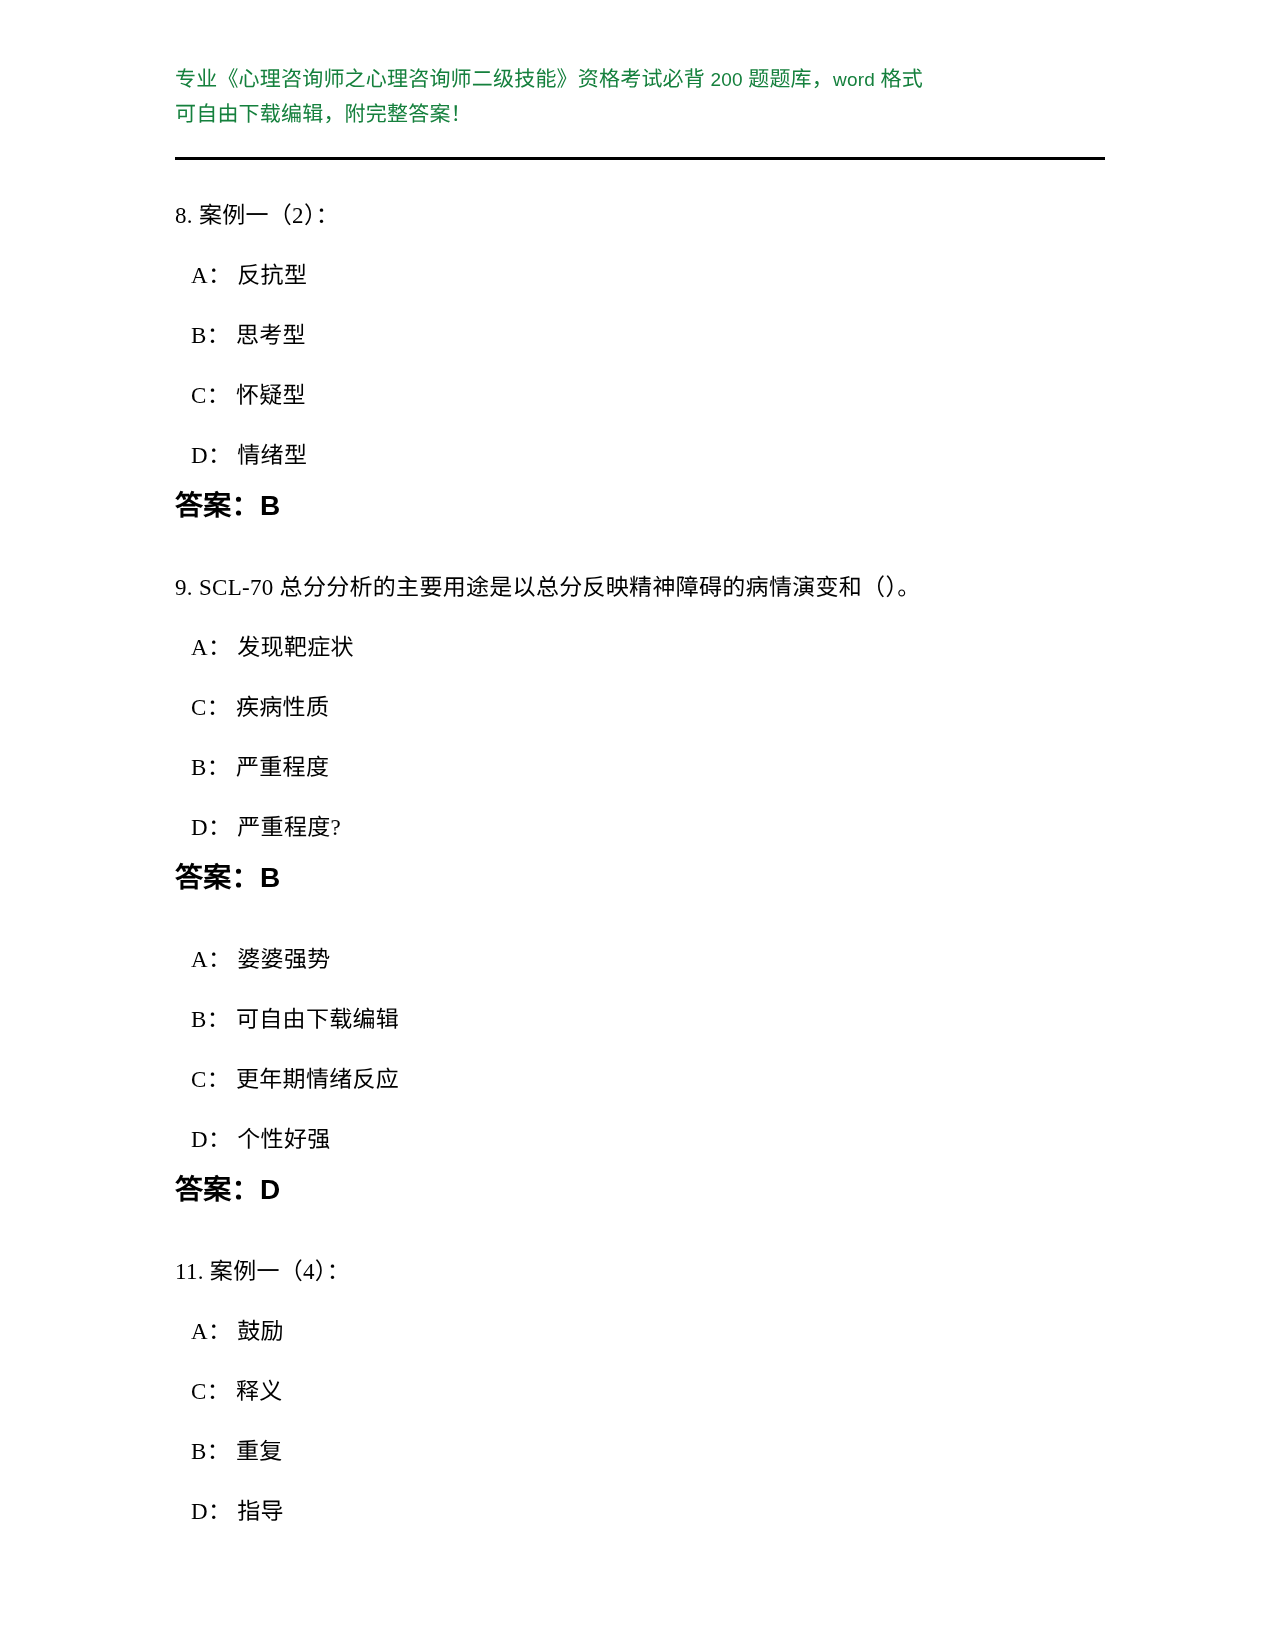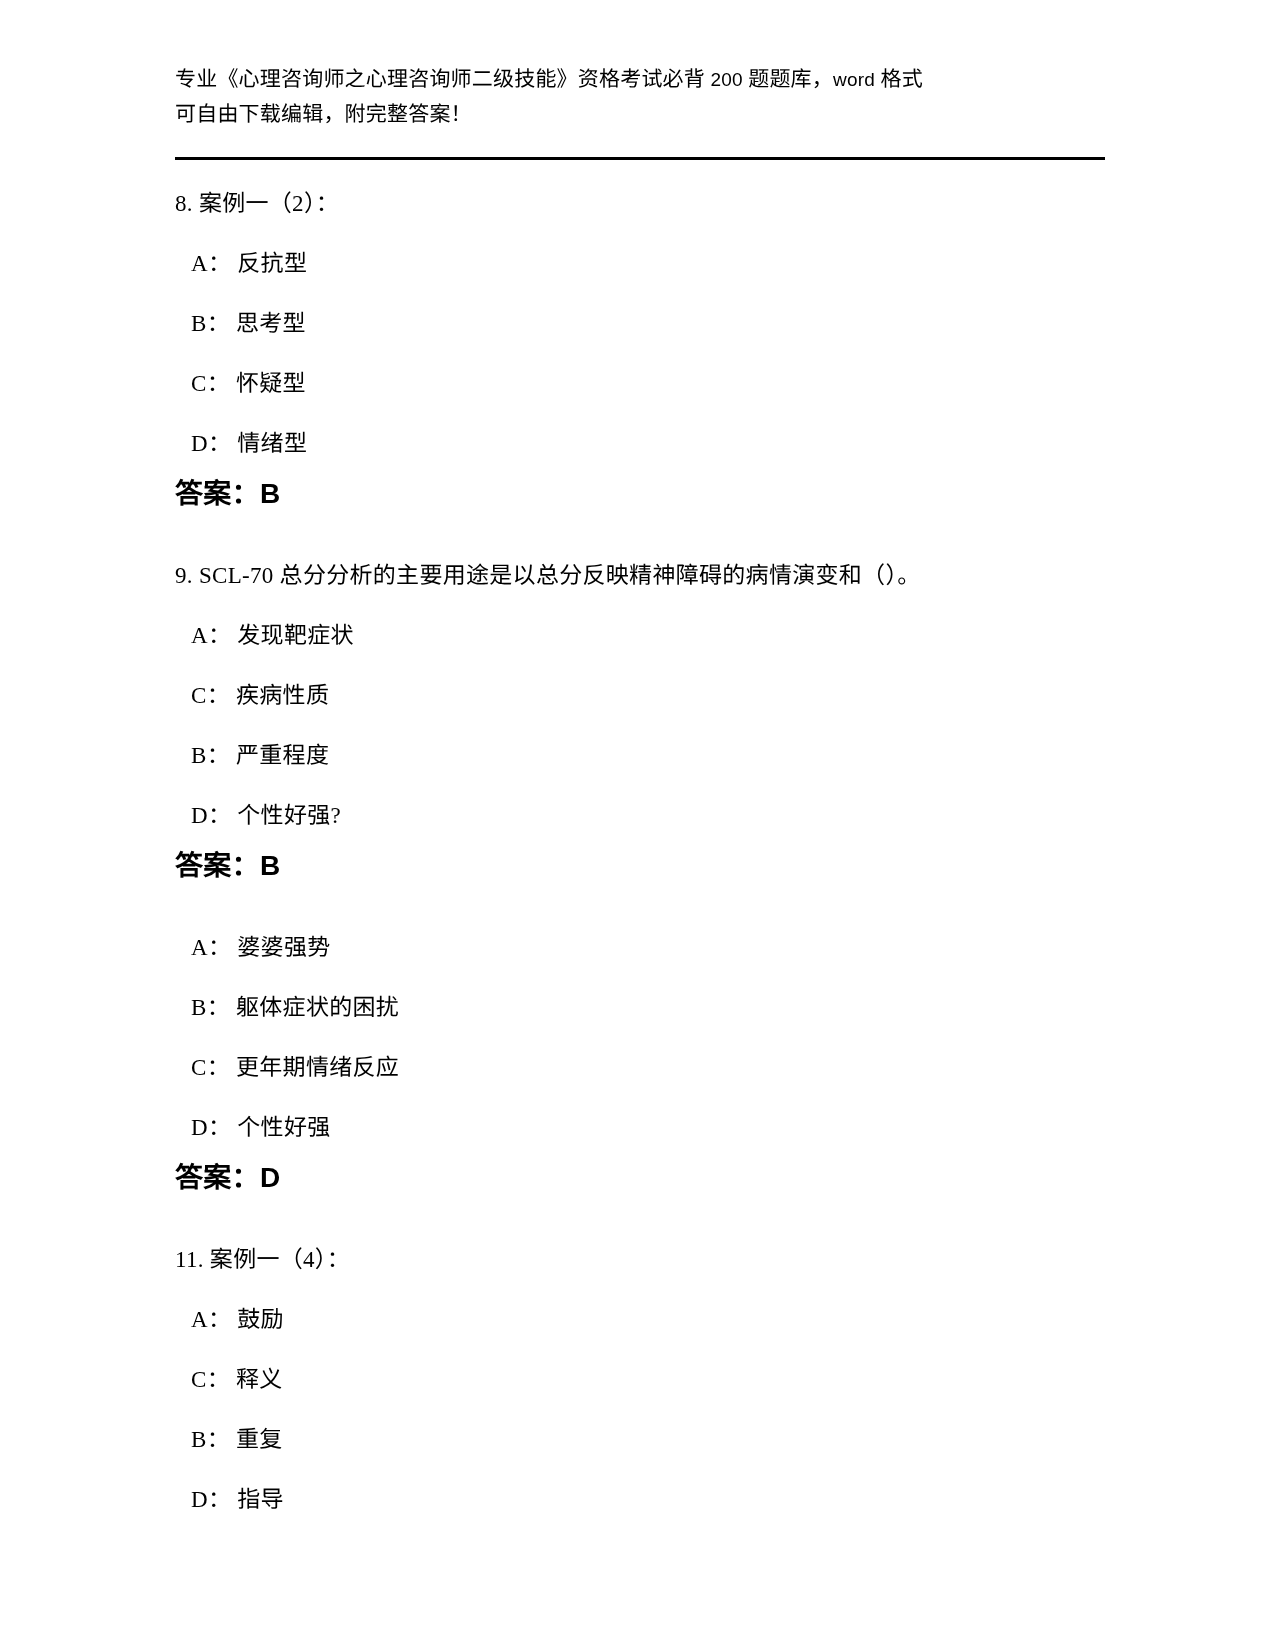--- a/index.html
+++ b/index.html
@@ -18,36 +18,36 @@
   .page {
     box-sizing: border-box;
     width: 1275px;
     height: 1650px;
     padding: 62px 170px 0 175px;
   }
   .doc-header {
     font-size: 21px;
     line-height: 34px;
     letter-spacing: 0.2px;
-    color: #000000;
+    color: #15803d;
     text-align: left;
   }
   .doc-header .latin {
     font-family: "Liberation Sans", sans-serif;
     font-size: 19px;
   }
   .header-rule {
     margin-top: 26px;
     border-top: 2px solid #000;
     border-bottom: 1px solid #000;
     height: 3px;
     box-sizing: border-box;
   }
   .content {
-    padding-top: 22px;
+    padding-top: 34px;
   }
   .question-block {
     margin-bottom: 48px;
   }
   .q-stem {
     font-size: 23px;
     line-height: 44px;
     margin: 0 0 2px 0;
     letter-spacing: 0.3px;
   }
@@ -97,27 +97,27 @@
       <p class="option"><span class="opt-letter">C：</span> <span>怀疑型</span></p>
       <p class="option"><span class="opt-letter">D：</span> <span>情绪型</span></p>
       <p class="answer"><span>答案：</span><span class="ans-value">B</span></p>
     </div>
 
     <div class="question-block">
       <p class="q-stem"><span class="num">9.</span> <span>SCL-70 总分分析的主要用途是以总分反映精神障碍的病情演变和（）。</span></p>
       <p class="option"><span class="opt-letter">A：</span> <span>发现靶症状</span></p>
       <p class="option"><span class="opt-letter">C：</span> <span>疾病性质</span></p>
       <p class="option"><span class="opt-letter">B：</span> <span>严重程度</span></p>
-      <p class="option"><span class="opt-letter">D：</span> <span>个性好强?</span></p>
+      <p class="option"><span class="opt-letter">D：</span> <span>严重程度?</span></p>
       <p class="answer"><span>答案：</span><span class="ans-value">B</span></p>
     </div>
 
     <div class="question-block">
       <p class="option"><span class="opt-letter">A：</span> <span>婆婆强势</span></p>
-      <p class="option"><span class="opt-letter">B：</span> <span>躯体症状的困扰</span></p>
+      <p class="option"><span class="opt-letter">B：</span> <span>可自由下载编辑</span></p>
       <p class="option"><span class="opt-letter">C：</span> <span>更年期情绪反应</span></p>
       <p class="option"><span class="opt-letter">D：</span> <span>个性好强</span></p>
       <p class="answer"><span>答案：</span><span class="ans-value">D</span></p>
     </div>
 
     <div class="question-block">
       <p class="q-stem"><span class="num">11.</span> <span>案例一（4）：</span></p>
       <p class="option"><span class="opt-letter">A：</span> <span>鼓励</span></p>
       <p class="option"><span class="opt-letter">C：</span> <span>释义</span></p>
       <p class="option"><span class="opt-letter">B：</span> <span>重复</span></p>

